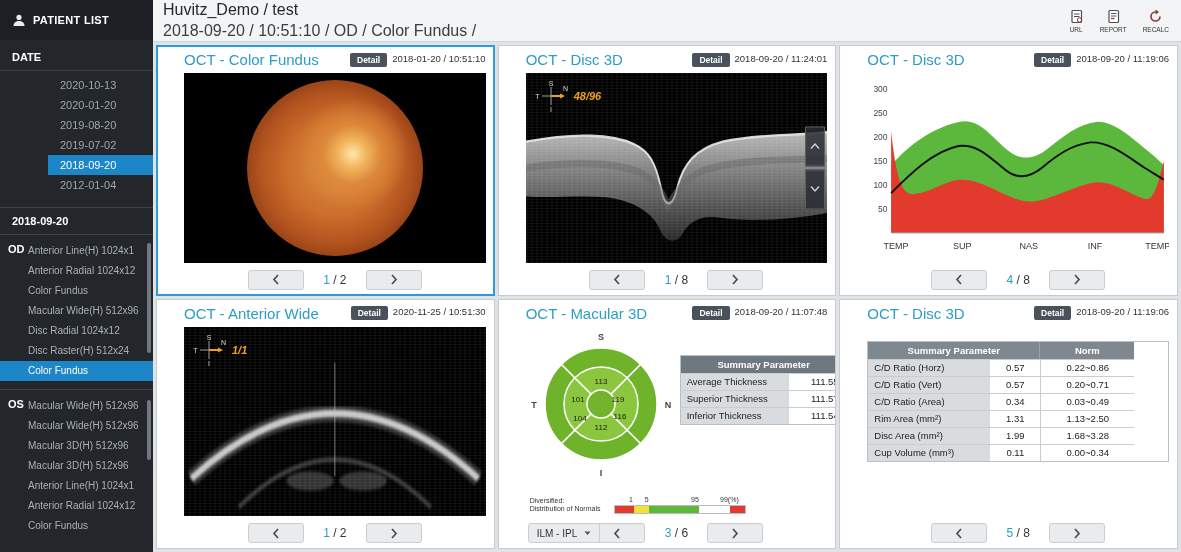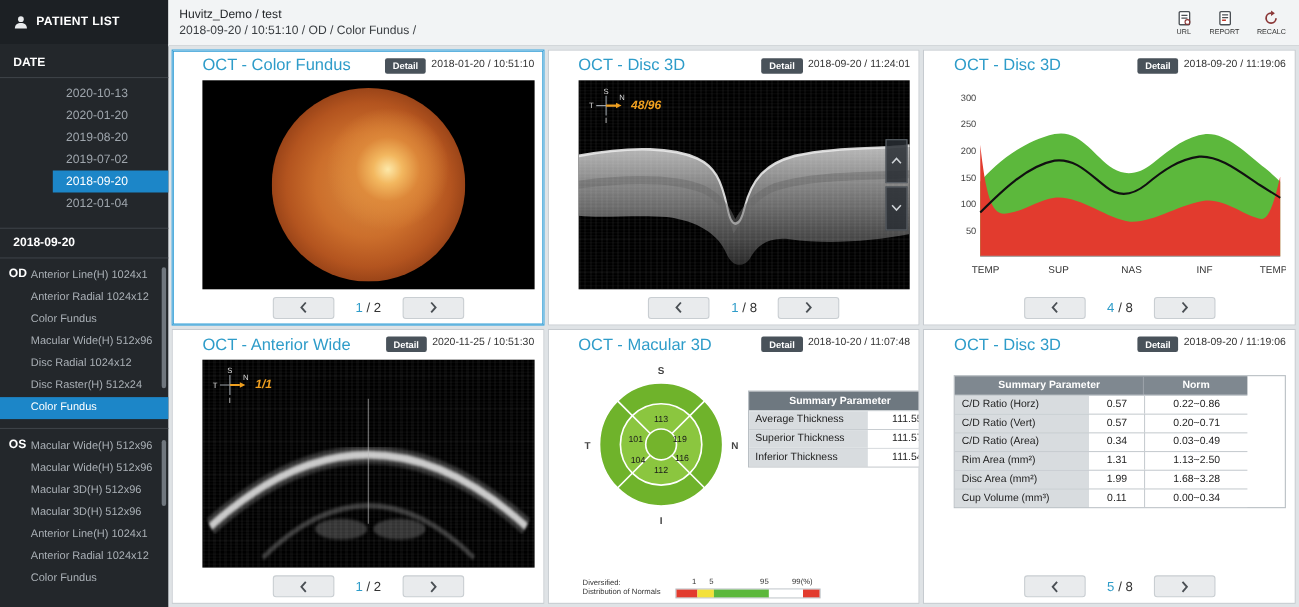--- a/index.html
+++ b/index.html
@@ -19,21 +19,21 @@
   .eye-label { position:absolute; left:8px; top:8px; font-size:11px; font-weight:bold; color:#fff; }
   .scan-item { height:20px; line-height:20px; padding-left:28px; font-size:10px; color:#aab0b6; white-space:nowrap; overflow:hidden; cursor:pointer; }
   .scan-item.selected { background:#1c86c8; color:#fff; }
   .list-scrollbar { position:absolute; right:2px; width:4px; background:#70777e; border-radius:2px; cursor:pointer; }
   .sb-od { top:8px; height:110px; }
   .sb-os { top:10px; height:60px; }
 
   
   .main { flex:1; display:flex; flex-direction:column; min-width:0; }
   .topbar { height:42px; background:#f2f4f5; border-bottom:1px solid #d0d4d8; display:flex; justify-content:space-between; align-items:center; padding:0 12px 0 10px; }
-  .crumbs { display:flex; flex-direction:column; gap:3px; font-size:11px; color:#26292c;justify-content:flex-end; }
+  .crumbs { display:flex; flex-direction:column; gap:3px; font-size:16px; color:#26292c;justify-content:flex-end; }
   .crumbs .line2 { color:#3a3e42; }
   .tools { display:flex; gap:16px; }
   .tool { display:flex; flex-direction:column; align-items:center; gap:2px; font-size:6.5px; color:#333; cursor:pointer; }
 
   .grid { flex:1; display:grid; grid-template-columns:repeat(3,1fr); grid-template-rows:repeat(2,1fr); gap:3px; padding:3px; min-height:0; }
   .panel { background:#fff; border:1px solid #c6cbd0; display:flex; flex-direction:column; position:relative; overflow:hidden; min-height:0;padding-left:19px; }
   .panel.selected { border:1px solid #2d9bd5; box-shadow: inset 0 0 0 1px #2d9bd5; }
   .panel-head { display:flex; align-items:center; justify-content:space-between; padding:5px 8px 3px; flex-shrink:0; }
   .panel-title { color:#2e9cc9; font-size:15px; }
   .head-right { display:flex; align-items:flex-start; gap:5px; }
@@ -382,21 +382,21 @@
             </svg>
         </div>
       </div>
     </div>
 
     <div class="panel">
       <div class="panel-head">
         <div class="panel-title">OCT - Macular 3D</div>
         <div class="head-right">
           <div class="detail-badge">Detail</div>
-          <div class="panel-date">2018-10-20 / 11:07:48</div>
+          <div class="panel-date">2018-09-20 / 11:07:48</div>
         </div>
       </div>
       <div class="panel-body mac-body">
         <div class="etdrs-col">
           <svg width="150" height="150" viewBox="0 0 150 150">
             <circle cx="75" cy="75" r="56" fill="#6fb32b" stroke="#fff" stroke-width="1.5"></circle>
             <circle cx="75" cy="75" r="37" fill="#8bc63f" stroke="#fff" stroke-width="1.5"></circle>
             <circle cx="75" cy="75" r="14" fill="#74b42c" stroke="#fff" stroke-width="1.5"></circle>
             <line x1="84.9" y1="65.1" x2="114.6" y2="35.4" stroke="#fff" stroke-width="1.5"></line>
             <line x1="65.1" y1="65.1" x2="35.4" y2="35.4" stroke="#fff" stroke-width="1.5"></line>
@@ -446,20 +446,42 @@
             <div class="dist-bar">
               <i class="seg red"></i>
                 <i class="seg yellow"></i>
                 <i class="seg green"></i>
                 <i class="seg white"></i>
                 <i class="seg red2"></i>
             </div>
           </div>
         </div>
       </div>
+      <div class="panel-foot">
+        <div class="layer-select">
+          <span>ILM - IPL</span>
+          <svg width="7" height="5" viewBox="0 0 7 5">
+              <path d="M0.5,0.5 L3.5,4 L6.5,0.5 Z" fill="#555"></path>
+            </svg>
+        </div>
+        <div class="page-btn">
+          <svg width="8" height="11" viewBox="0 0 8 11">
+              <path d="M6,1 L2,5.5 L6,10" stroke="#4a4f54" stroke-width="1.7" fill="none"></path>
+            </svg>
+        </div>
+        <div class="page-text">
+          <span class="page-cur">3</span>
+          <span>/ 6</span>
+        </div>
+        <div class="page-btn">
+          <svg width="8" height="11" viewBox="0 0 8 11">
+              <path d="M2,1 L6,5.5 L2,10" stroke="#4a4f54" stroke-width="1.7" fill="none"></path>
+            </svg>
+        </div>
+      </div>
     </div>
 
     <div class="panel">
       <div class="panel-head">
         <div class="panel-title">OCT - Disc 3D</div>
         <div class="head-right">
           <div class="detail-badge">Detail</div>
           <div class="panel-date">2018-09-20 / 11:19:06</div>
         </div>
       </div>

